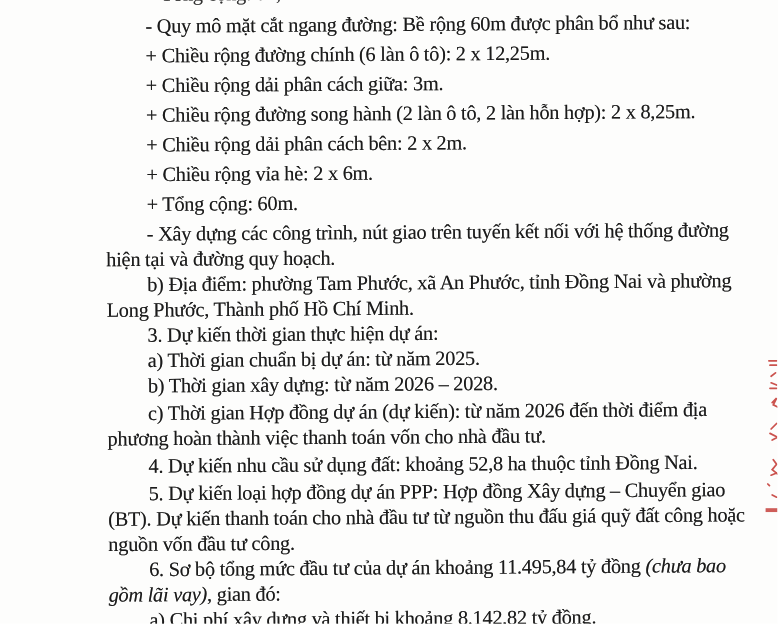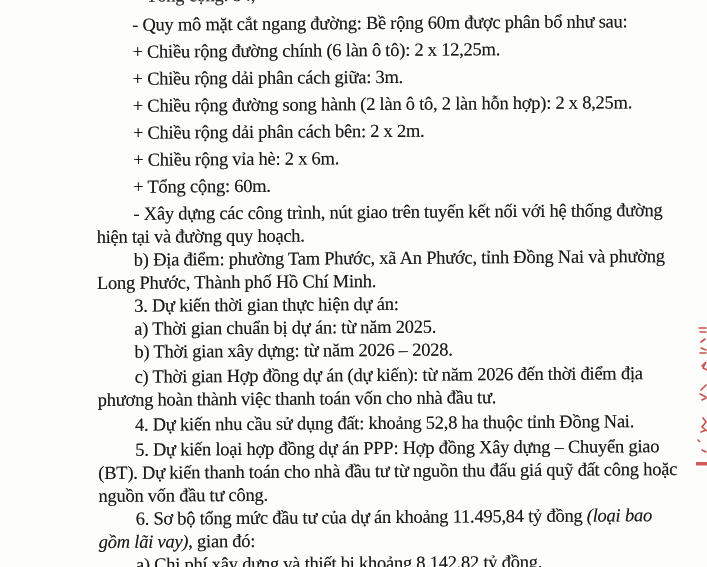--- a/index.html
+++ b/index.html
@@ -66,21 +66,21 @@
     <div class="line indent">a) Thời gian chuẩn bị dự án: từ năm 2025.</div>
     <div class="line indent">b) Thời gian xây dựng: từ năm 2026 – 2028.</div>
     <div class="line indent mt2">c) Thời gian Hợp đồng dự án (dự kiến): từ năm 2026 đến thời điểm địa</div>
     <div class="line">phương hoàn thành việc thanh toán vốn cho nhà đầu tư.</div>
     <div class="line indent mt2">4. Dự kiến nhu cầu sử dụng đất: khoảng 52,8 ha thuộc tỉnh Đồng Nai.</div>
     <div class="line indent mt2">5. Dự kiến loại hợp đồng dự án PPP: Hợp đồng Xây dựng – Chuyển giao</div>
     <div class="line">(BT). Dự kiến thanh toán cho nhà đầu tư từ nguồn thu đấu giá quỹ đất công hoặc</div>
     <div class="line">nguồn vốn đầu tư công.</div>
 
     <div class="line indent">
-      <span>6. Sơ bộ tổng mức đầu tư của dự án khoảng 11.495,84 tỷ đồng </span><span class="italic">(loại bao</span>
+      <span>6. Sơ bộ tổng mức đầu tư của dự án khoảng 11.495,84 tỷ đồng </span><span class="italic">(chưa bao</span>
     </div>
     <div class="line">
       <span class="italic">gồm lãi vay)</span><span>, gian đó:</span>
     </div>
 
     <div class="line indent">a) Chi phí xây dựng và thiết bị khoảng 8.142,82 tỷ đồng.</div>
   </div>
 
   <svg class="red-marks" viewBox="0 0 16 165" xmlns="http://www.w3.org/2000/svg">
     <g stroke="#c23530" fill="none" stroke-width="1.6" stroke-linecap="round" opacity="0.85">

